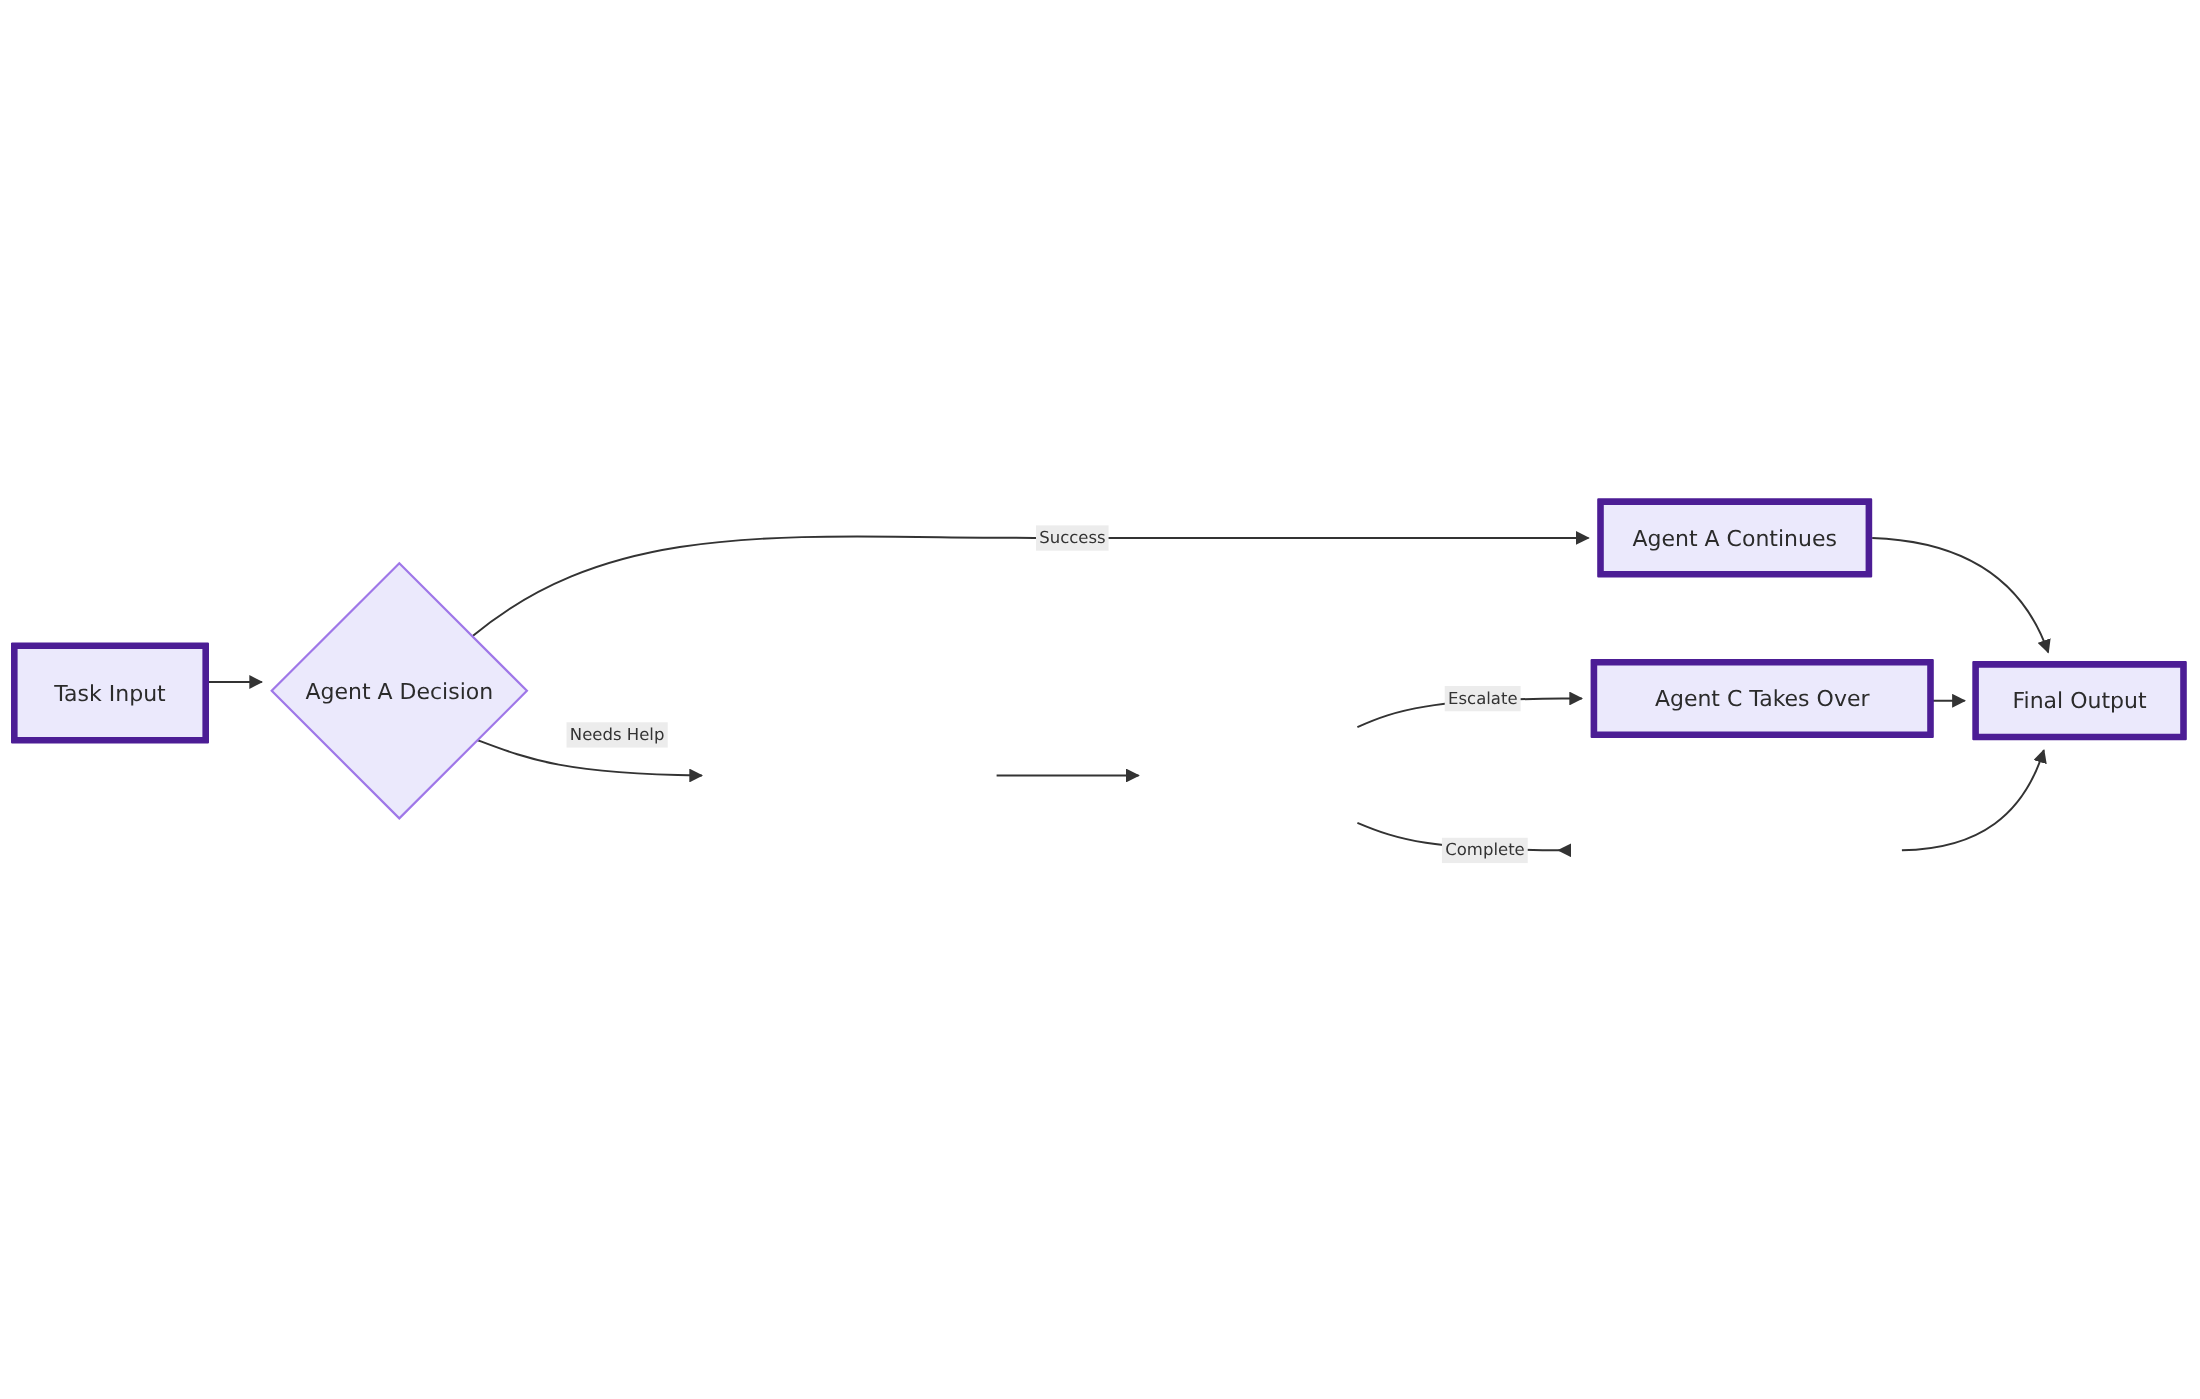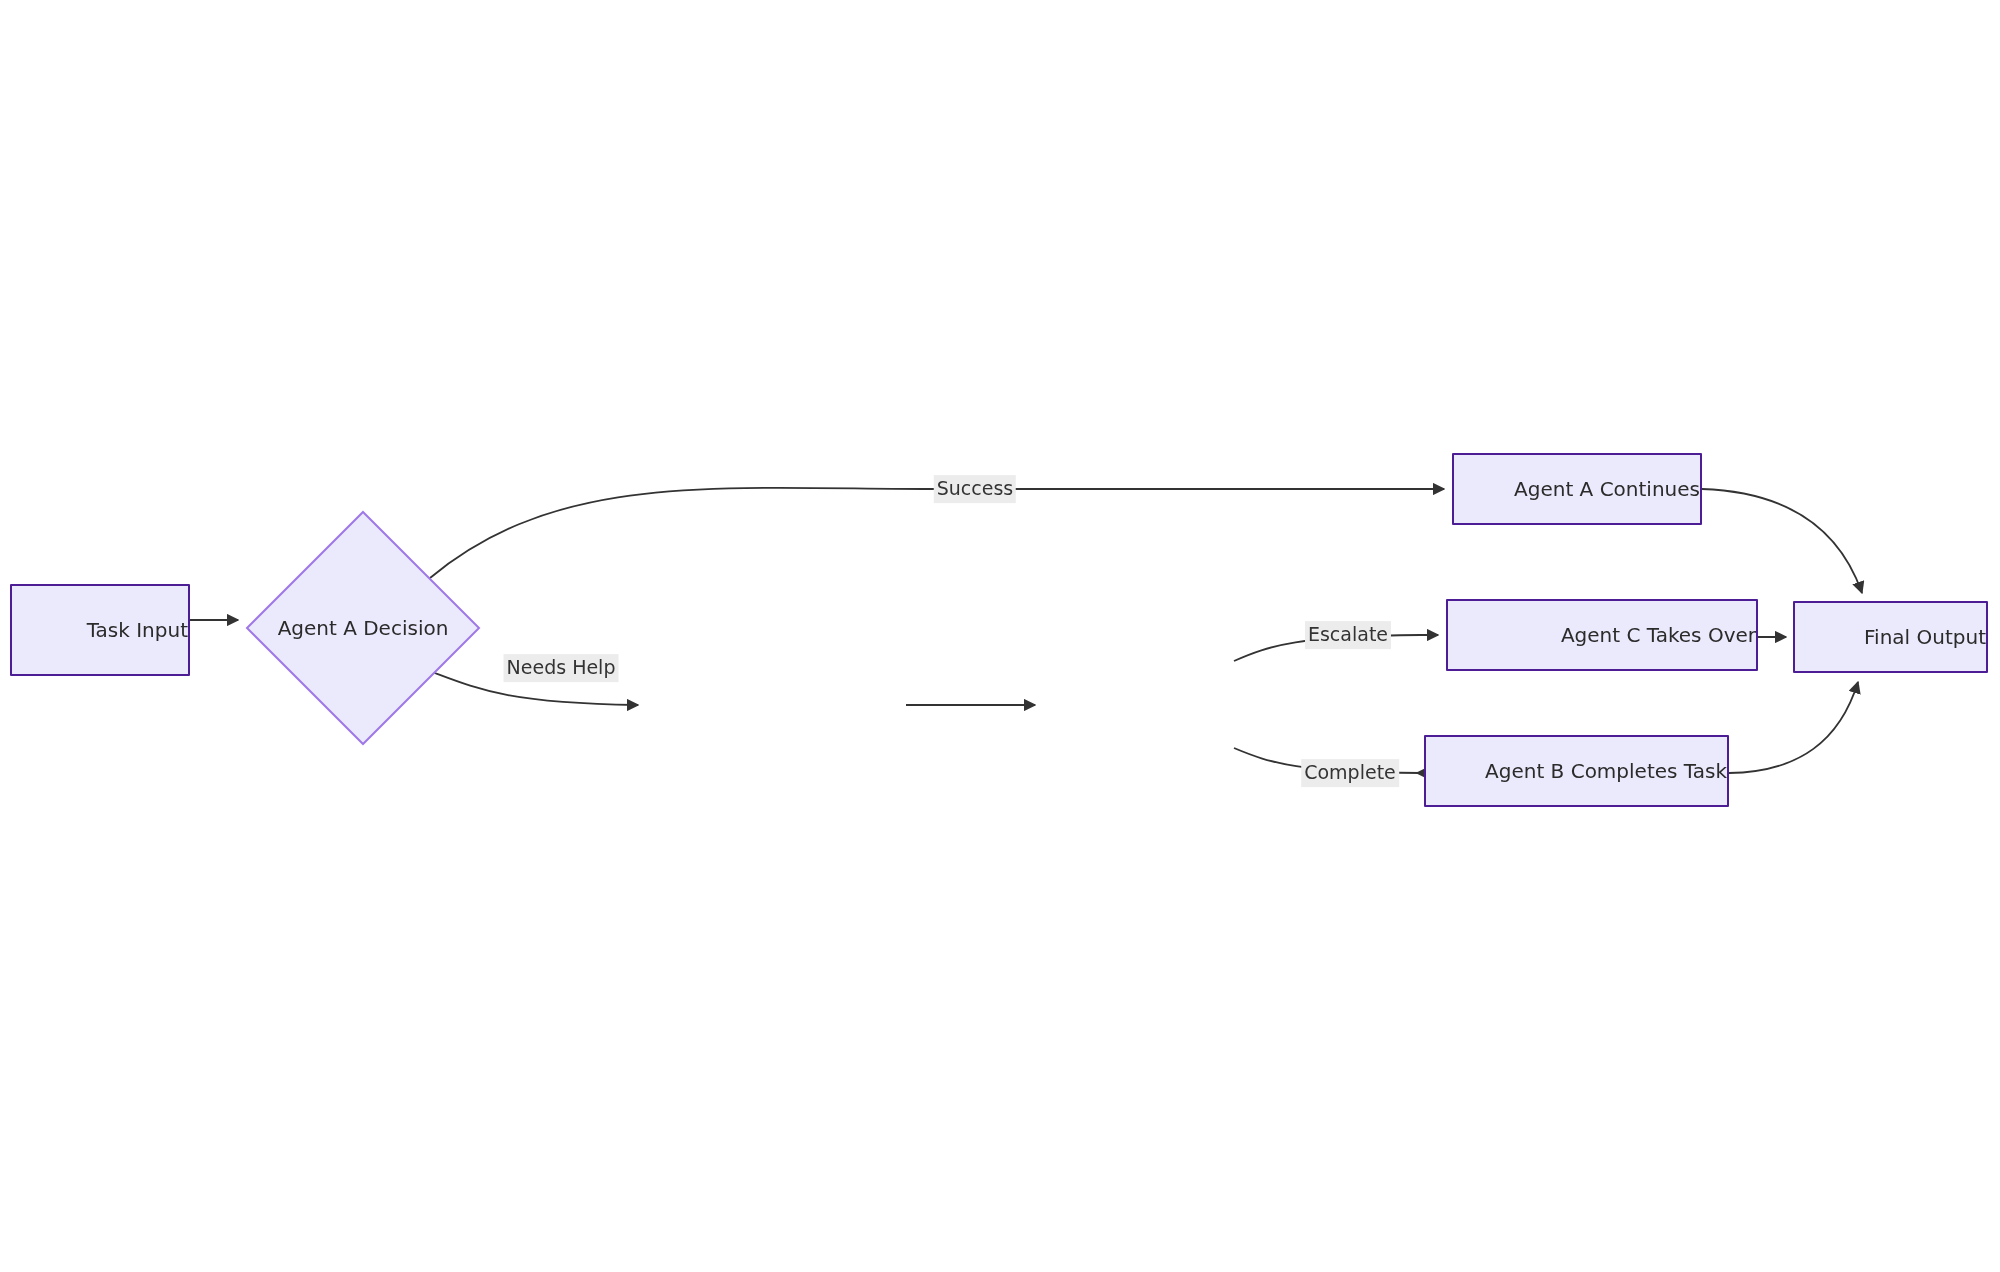--- a/index.html
+++ b/index.html
@@ -25,23 +25,23 @@
     top: 0;
     width: 2000px;
     height: 1272px;
     overflow: visible;
   }
   .node {
     position: absolute;
     box-sizing: border-box;
     display: flex;
     align-items: center;
-    justify-content: flex-end;
+    justify-content: center;
     background: #ebe9fc;
-    border: 2px solid #4c1d95;
+    border: 6px solid #4c1d95;
     color: #2b2b2b;
     font-family: "DejaVu Sans", sans-serif;
     font-size: 20px;
     line-height: 1;
     white-space: nowrap;
   }
   .node.rect {
     border-radius: 1px;
   }
   .diamond-wrap {
@@ -68,21 +68,21 @@
     line-height: 1;
     white-space: nowrap;
     pointer-events: none;
   }
   .edge-label {
     position: absolute;
     transform: translate(-50%, -50%);
     background: #ececec;
     color: #333333;
     font-family: "DejaVu Sans", sans-serif;
-    font-size: 19px;
+    font-size: 15px;
     line-height: 1.25;
     padding: 2px 3px;
     white-space: nowrap;
   }
 </style>
 </head>
 <body>
 
 <div id="canvas">
 
@@ -126,23 +126,20 @@
   <div class="node rect" style="left:1452px; top:453px; width:250px; height:72px;">
     <span>Agent A Continues</span>
   </div>
 
 
 
   <div class="node rect" style="left:1446px; top:599px; width:312px; height:72px;">
     <span>Agent C Takes Over</span>
   </div>
 
-  <div class="node rect" style="left:1424px; top:735px; width:305px; height:72px;">
-    <span>Agent B Completes Task</span>
-  </div>
 
   <div class="node rect" style="left:1793px; top:601px; width:195px; height:72px;">
     <span>Final Output</span>
   </div>
 
   <div class="edge-label" style="left:975px; top:489px;">Success</div>
 
   <div class="edge-label" style="left:561px; top:668px;">Needs Help</div>
 
   <div class="edge-label" style="left:1348px; top:635px;">Escalate</div>

